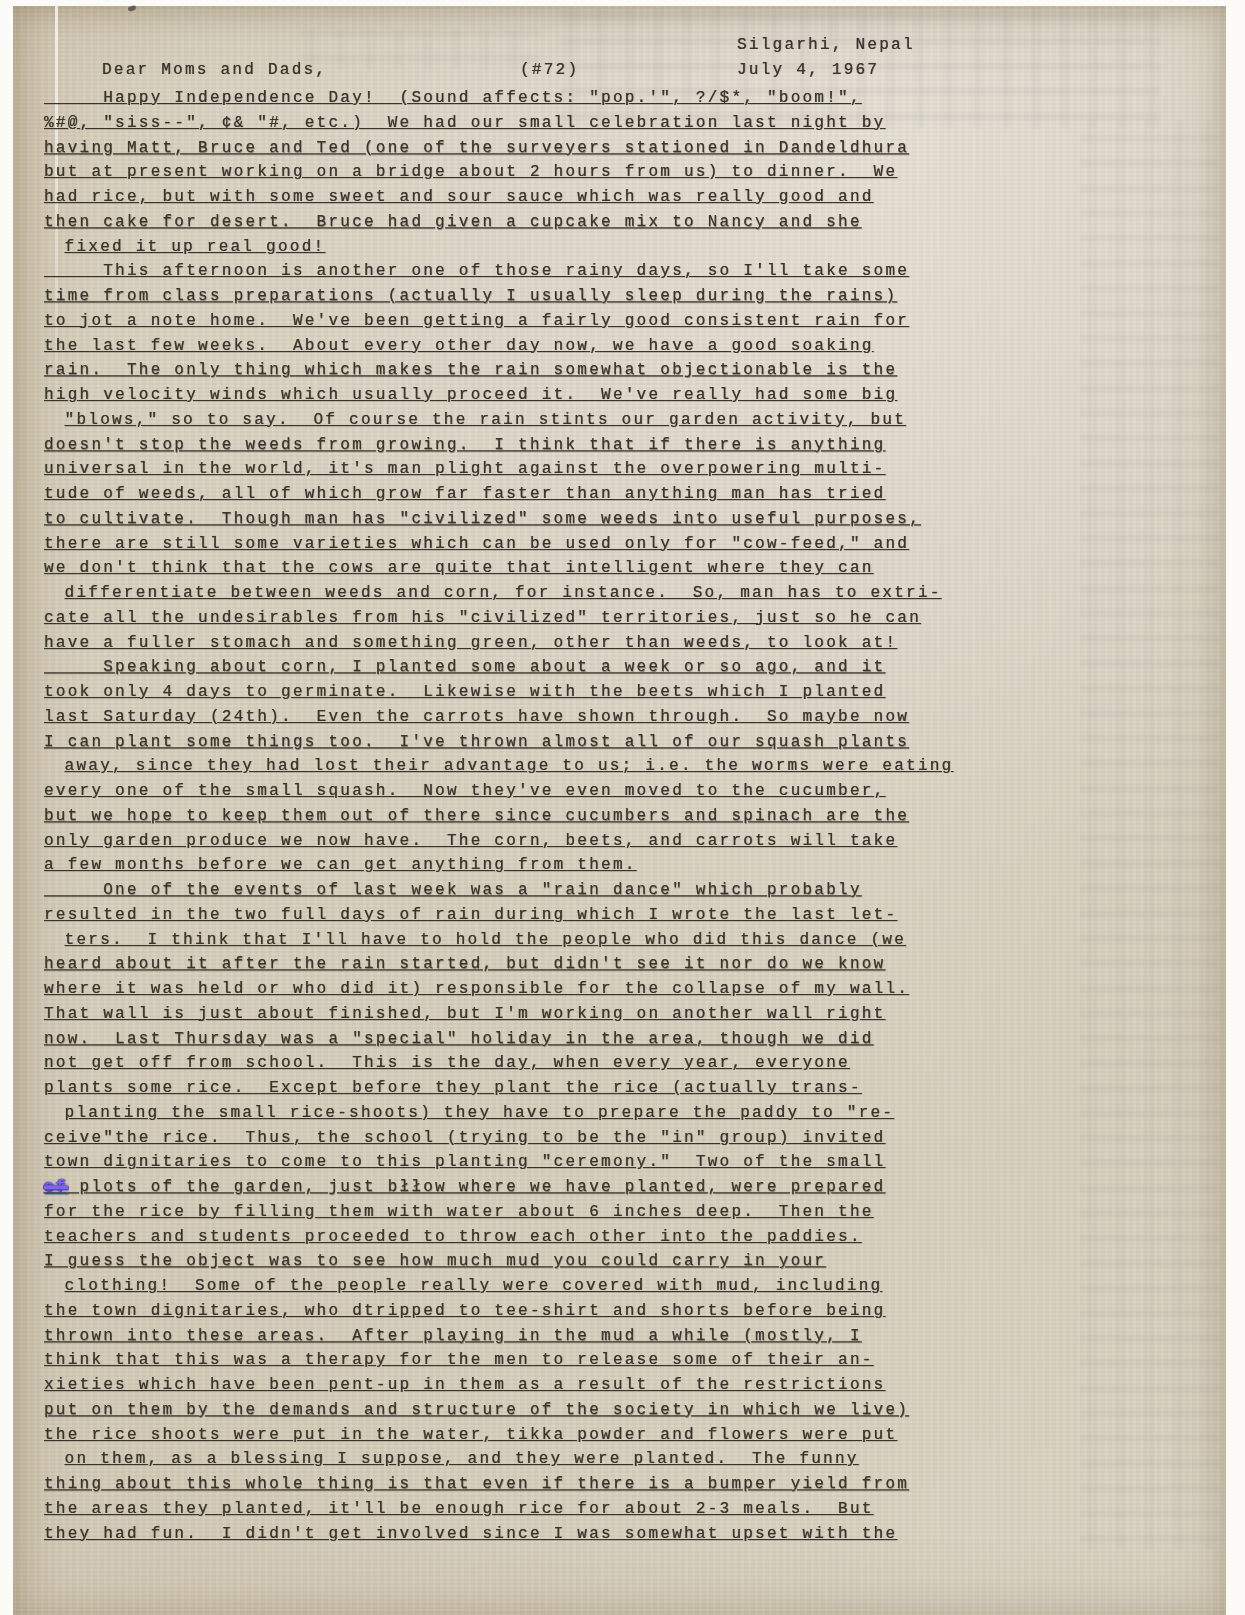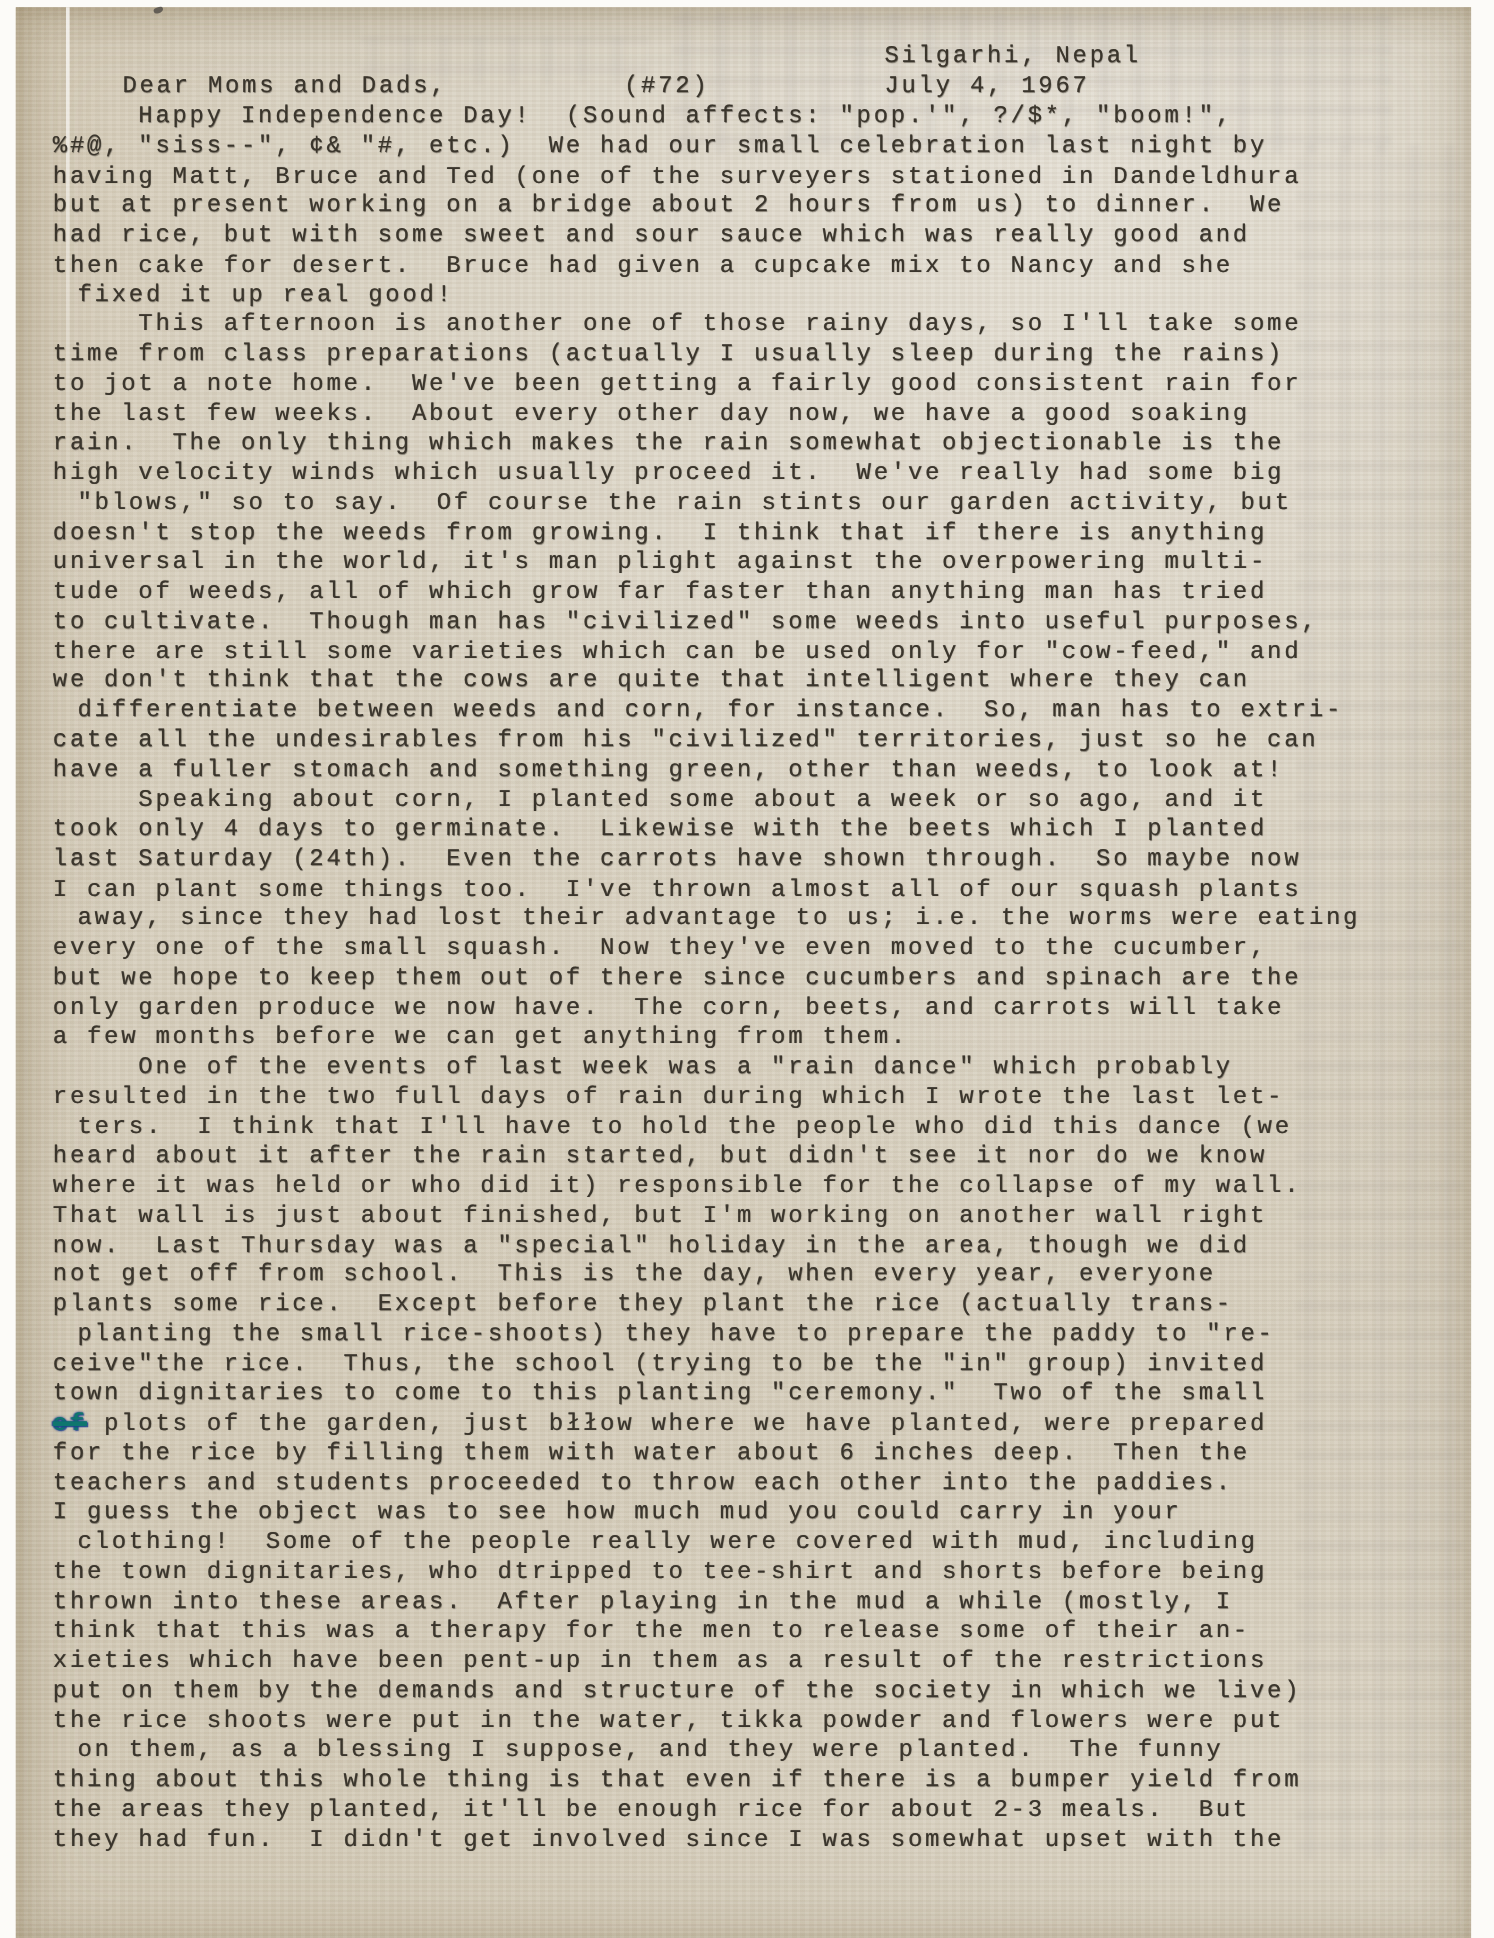--- a/index.html
+++ b/index.html
@@ -43,33 +43,33 @@
     background:
       repeating-linear-gradient(90deg, rgba(0,0,0,0) 0 7px, rgba(122,118,128,.10) 7px 16px, rgba(0,0,0,0) 16px 29px),
       repeating-linear-gradient(0deg, rgba(0,0,0,0) 0 8px, rgba(122,118,128,.12) 8px 15px, rgba(0,0,0,0) 15px 25px);
   }
   .bleed.b1{left:560px;top:8px;width:600px;height:120px;}
   .bleed.b2{left:1080px;top:120px;width:140px;height:1430px;opacity:.45;}
   .bleed.b3{left:300px;top:30px;width:240px;height:40px;opacity:.4;}
 
   .typed{
     position:absolute;
-    font-size:20px;letter-spacing:2.25px;
+    font-size:16px;letter-spacing:2.25px;
     color:#3a352c;
     text-shadow:.4px .4px .7px rgba(58,53,44,.55), -.2px 0 .4px rgba(58,53,44,.35);
     white-space:pre;
   }
   .letter-body{
     left:44px;top:86px;line-height:24.75px;
   }
-  .line{white-space:pre;}
+  .line{white-space:pre;text-decoration:underline;}
   .line:nth-child(3n){transform:translateY(.4px);}
   .line:nth-child(7n){transform:translateX(.6px);margin-left:20px;}
   .ink-strike{
-    color:#0f766e;font-weight:bold;
+    color:#8b5cf6;font-weight:bold;
     text-decoration:line-through;text-decoration-thickness:4px;
     text-shadow:0 0 2px rgba(29,62,142,.95), 1px 1px 1px rgba(29,62,142,.8), -1px 0 1px rgba(29,62,142,.6);
   }
 </style>
 </head>
 <body>
 
 <div class="paper"></div>
 <div class="crease"></div>
 <div class="speck"></div>

